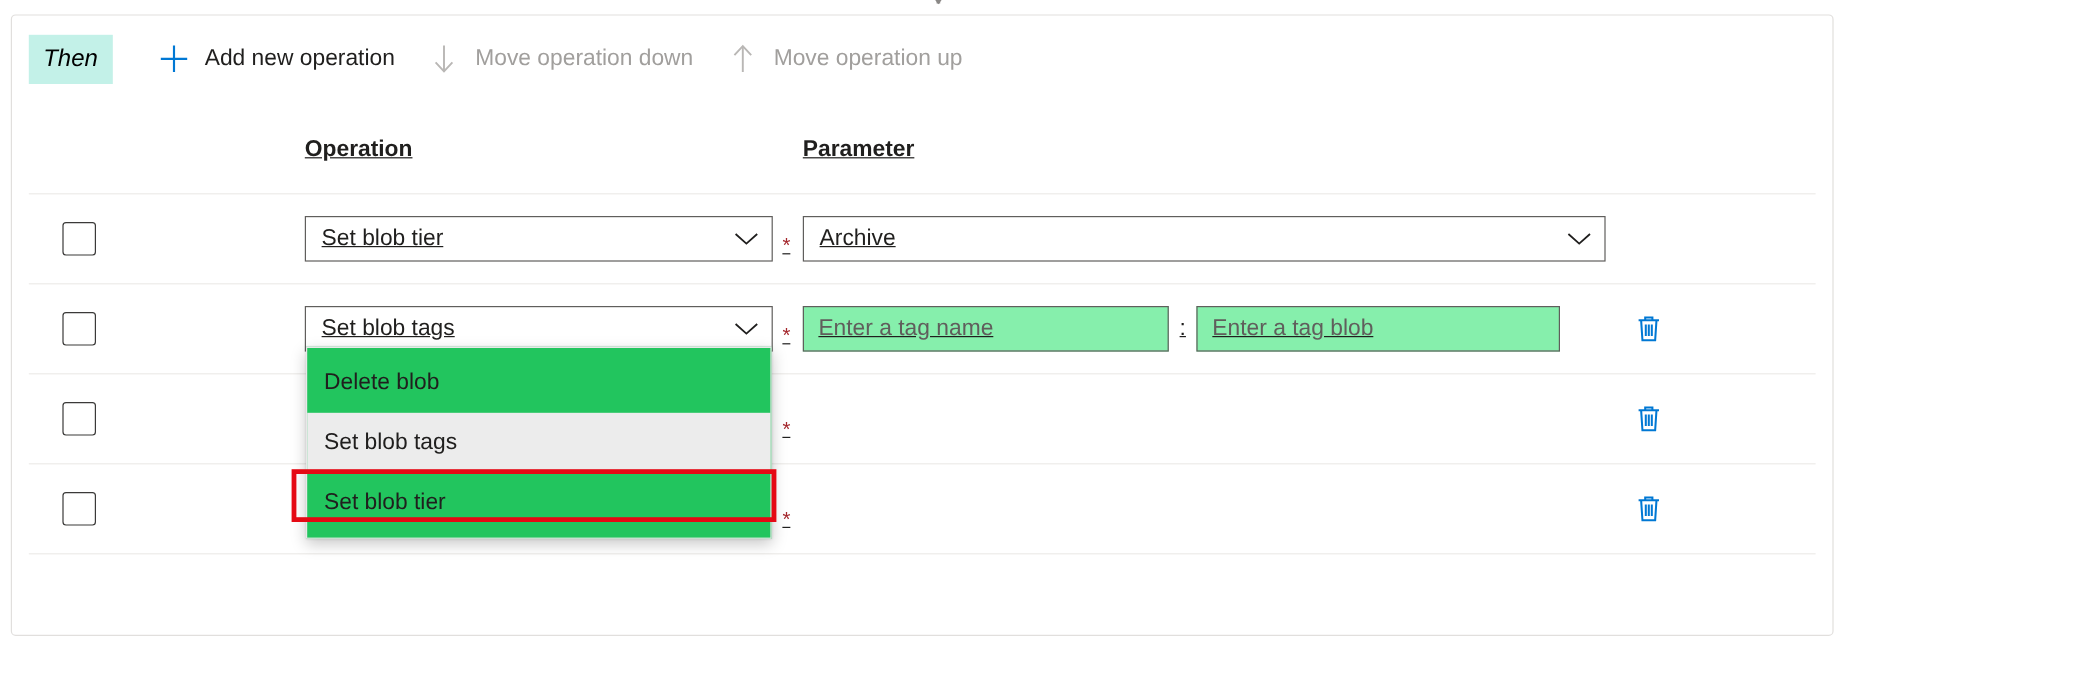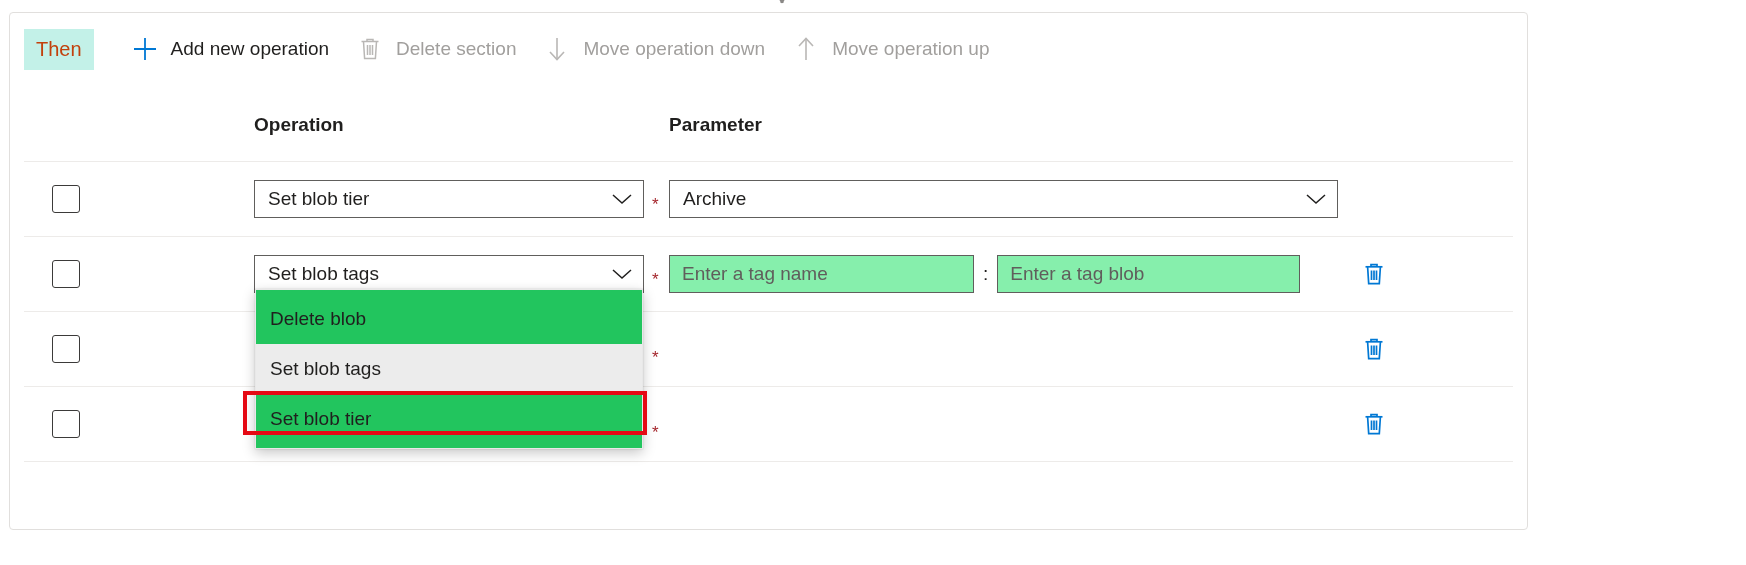--- a/index.html
+++ b/index.html
@@ -50,26 +50,27 @@
     top: 0;
     right: 0;
     height: 72px;
     display: flex;
     align-items: center;
     padding-left: 14px;
     box-sizing: border-box;
   }
   .then-badge {
     background: #c3f1e8;
-    color: #c2410c;
+    color: #000000;
     font-size: 20px;
     line-height: 1;
     padding: 10px 12px 11px 12px;
     margin-right: 28px;
     white-space: nowrap;
+    font-style: italic;
   }
   .cmd {
     display: flex;
     align-items: center;
     height: 40px;
     padding: 0 10px;
     margin-right: 8px;
     white-space: nowrap;
     font-size: 19px;
   }
@@ -87,20 +88,21 @@
     flex: 0 0 auto;
   }
   .cmd-ico svg { display: block; }
 
   
   .grid {
     position: absolute;
     left: 14px;
     right: 14px;
     top: 76px;
+    text-decoration: underline;
   }
   .grid-head {
     display: flex;
     align-items: center;
     height: 72px;
     font-size: 19px;
     font-weight: bold;
     color: #201f1e;
     border-bottom: 1px solid #edebe9;
   }
@@ -251,31 +253,20 @@
 
       <div class="cmd enabled">
         <span class="cmd-ico">
           <svg width="26" height="26" viewBox="0 0 26 26">
             <path d="M13 2 L13 24 M2 13 L24 13" stroke="currentColor" stroke-width="1.8"></path>
           </svg>
         </span>
         <span>Add new operation</span>
       </div>
 
-      <div class="cmd disabled">
-        <span class="cmd-ico">
-          <svg width="22" height="24" viewBox="0 0 22 24" fill="none" stroke="currentColor" stroke-width="1.5">
-            <path d="M2.5 4.5 H19.5"></path>
-            <path d="M8 4.5 V2.5 H14 V4.5"></path>
-            <path d="M4.5 4.5 L5.6 21.5 H16.4 L17.5 4.5"></path>
-            <path d="M8.5 8 V18 M11 8 V18 M13.5 8 V18"></path>
-          </svg>
-        </span>
-        <span>Delete section</span>
-      </div>
 
       <div class="cmd disabled">
         <span class="cmd-ico">
           <svg width="20" height="26" viewBox="0 0 20 26" fill="none" stroke="currentColor" stroke-width="1.6">
             <path d="M10 2 V23"></path>
             <path d="M3 16 L10 23.5 L17 16"></path>
           </svg>
         </span>
         <span>Move operation down</span>
       </div>

